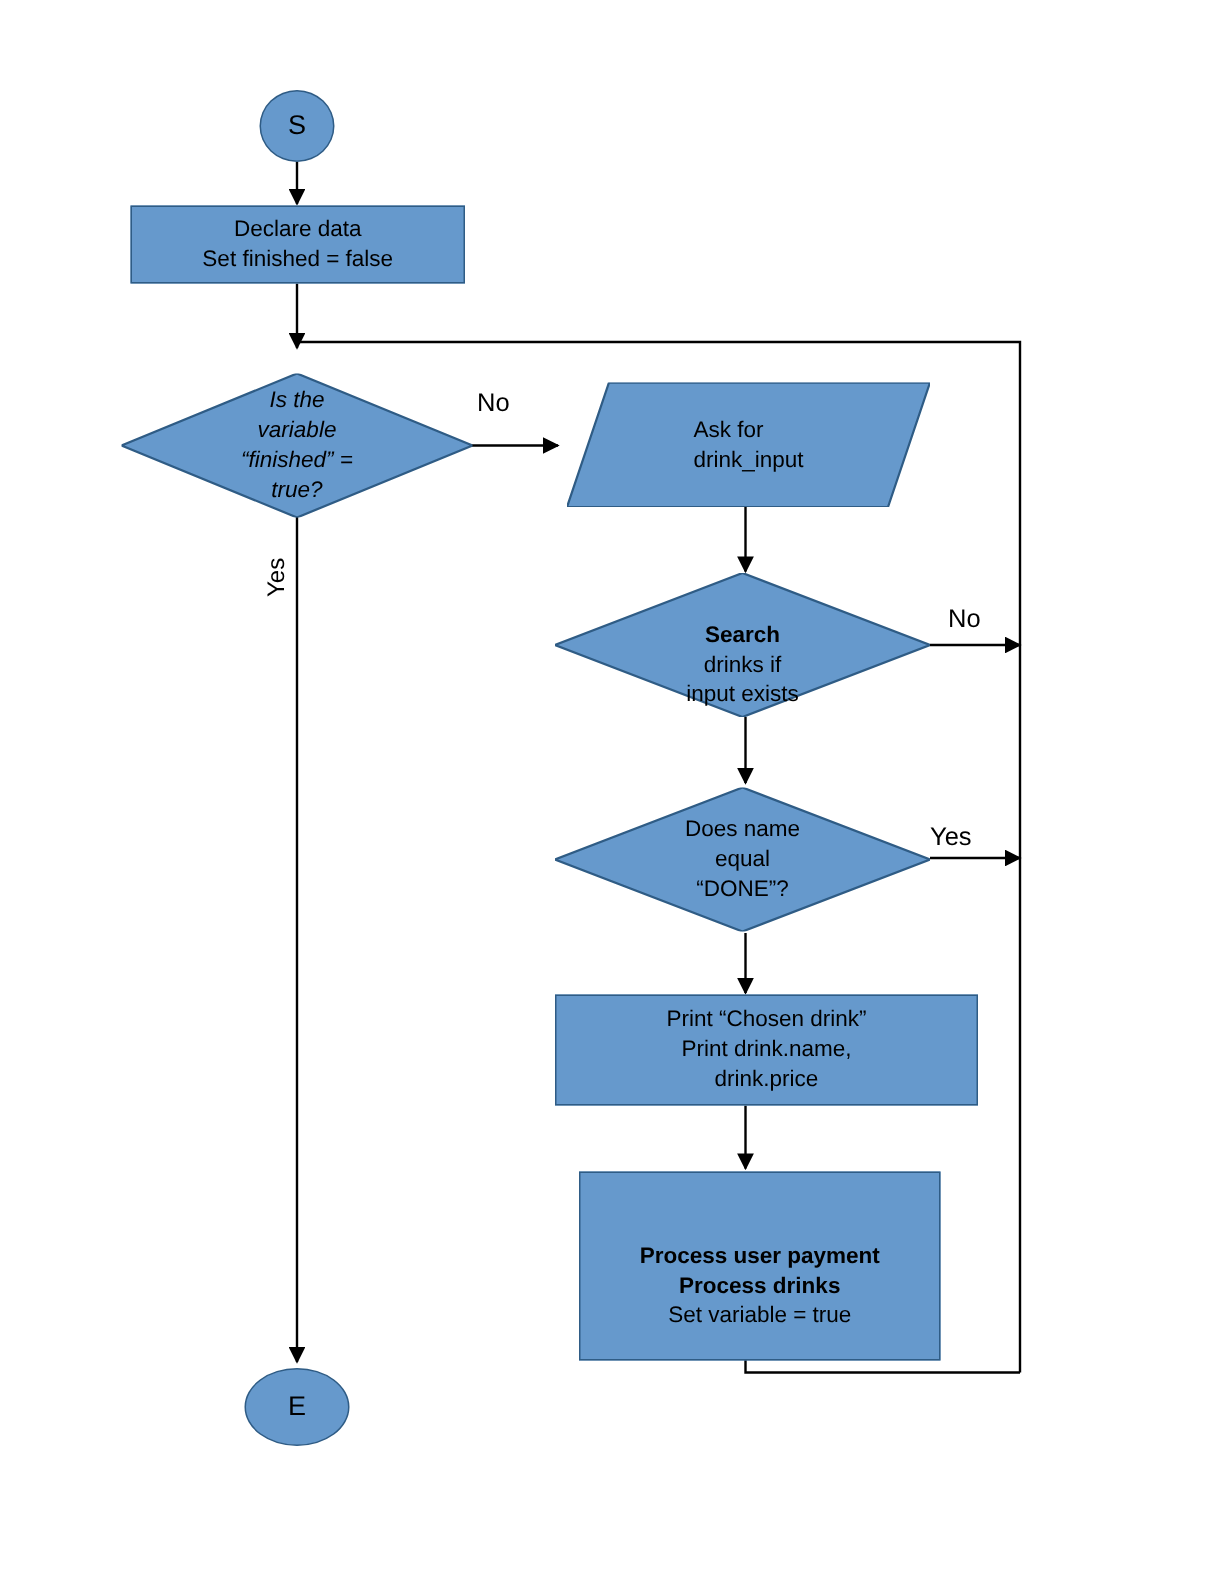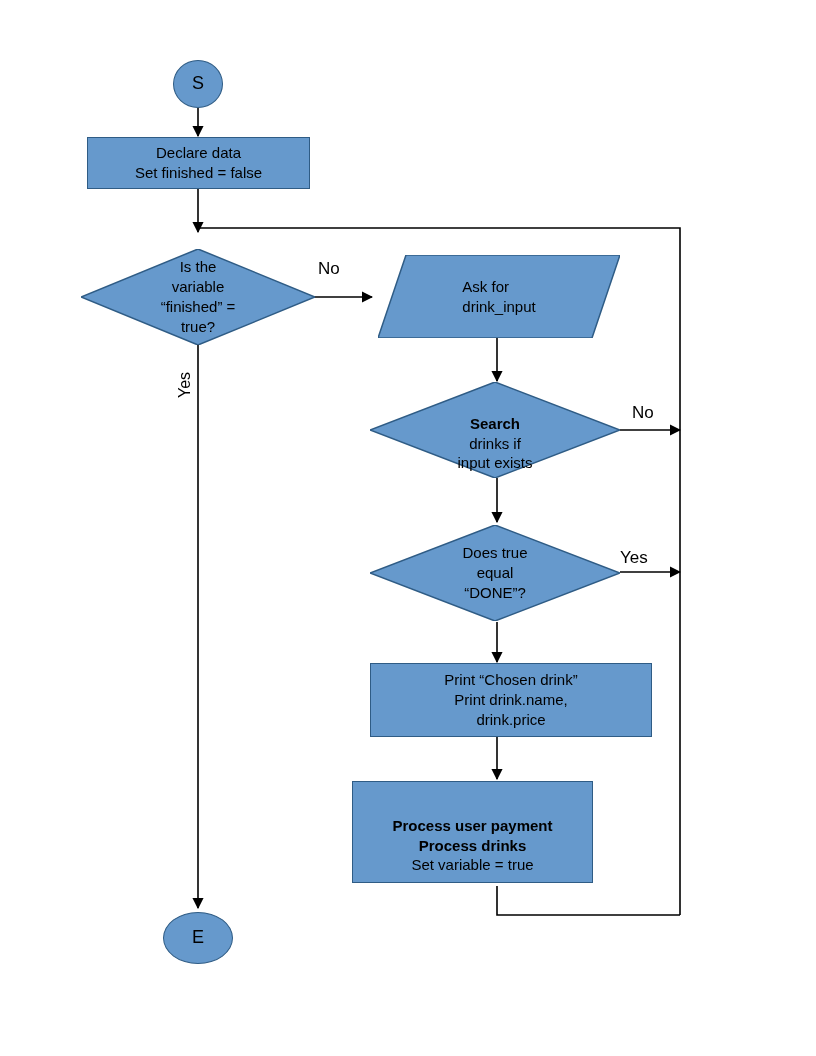--- a/index.html
+++ b/index.html
@@ -144,21 +144,21 @@
 
   <div class="node shape-rect" style="left:87px; top:137px; width:223px; height:52px; font-size:15px;">
     <span>Declare data
 Set finished = false</span>
   </div>
 
   <div class="diamond-wrap" style="left:81px; top:249px; width:234px; height:96px;">
     <svg class="diamond-bg" viewBox="0 0 234 96" preserveAspectRatio="none">
       <polygon points="117,0 234,48 117,96 0,48" fill="#6699cc" stroke="#2f5c85" stroke-width="1.5"></polygon>
     </svg>
-    <div class="diamond-label" style="font-size:15px;">
+    <div class="diamond-label" style="font-size:15px;font-style:italic;">
       <span>Is the
 variable
 “finished” =
 true?</span>
     </div>
   </div>
 
   <div class="para-wrap" style="left:378px; top:255px; width:242px; height:83px;">
     <svg class="para-bg" viewBox="0 0 242 83" preserveAspectRatio="none">
       <polygon points="28,0 242,0 214,83 0,83" fill="#6699cc" stroke="#2f5c85" stroke-width="1.5"></polygon>
@@ -178,33 +178,33 @@
       <span>drinks if
 input exists</span>
     </div>
   </div>
 
   <div class="diamond-wrap" style="left:370px; top:525px; width:250px; height:96px;">
     <svg class="diamond-bg" viewBox="0 0 250 96" preserveAspectRatio="none">
       <polygon points="125,0 250,48 125,96 0,48" fill="#6699cc" stroke="#2f5c85" stroke-width="1.5"></polygon>
     </svg>
     <div class="diamond-label" style="font-size:15px;">
-      <span>Does true
+      <span>Does name
 equal
 “DONE”?</span>
     </div>
   </div>
 
   <div class="node shape-rect" style="left:370px; top:663px; width:282px; height:74px; font-size:15px;">
     <span>Print “Chosen drink”
 Print drink.name,
 drink.price</span>
   </div>
 
-  <div class="node shape-rect" style="left:352px; top:781px; width:241px; height:102px; font-size:15px; flex-direction:column;align-items:center;">
+  <div class="node shape-rect" style="left:386px; top:781px; width:241px; height:126px; font-size:15px; flex-direction:column;align-items:center;">
     <span class="bold-line">Process user payment
 Process drinks</span>
     <span>Set variable = true</span>
   </div>
 
   <div class="node shape-ellipse" style="left:163px; top:912px; width:70px; height:52px; font-size:18px;">
     <span>E</span>
   </div>
 
   <div class="edge-label" style="left:318px; top:259px; font-size:17px;">

